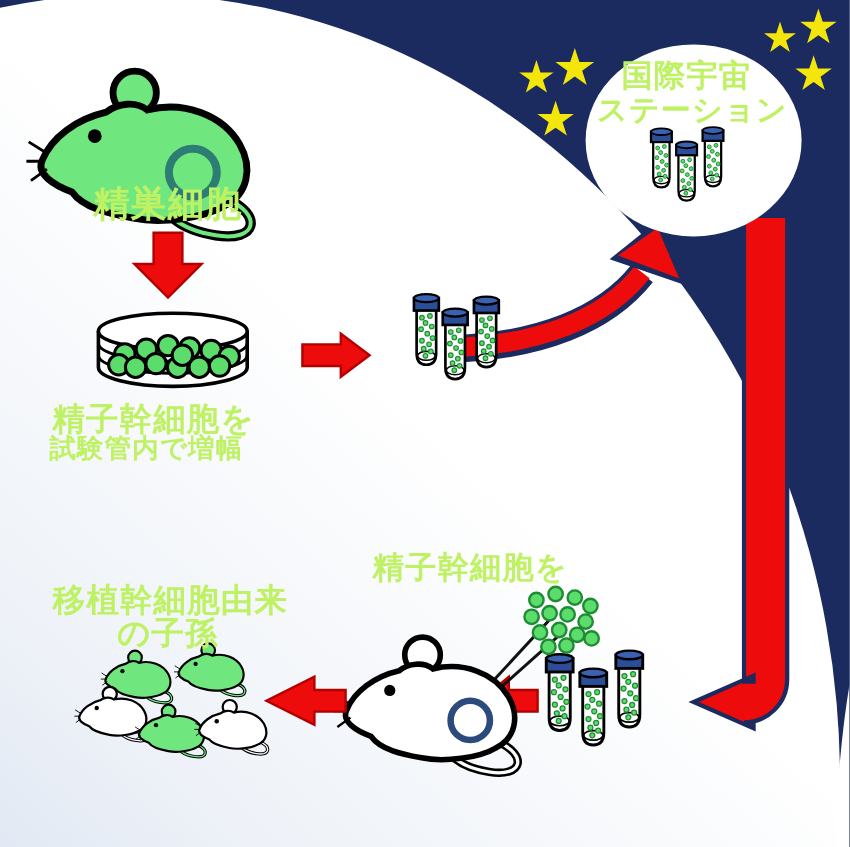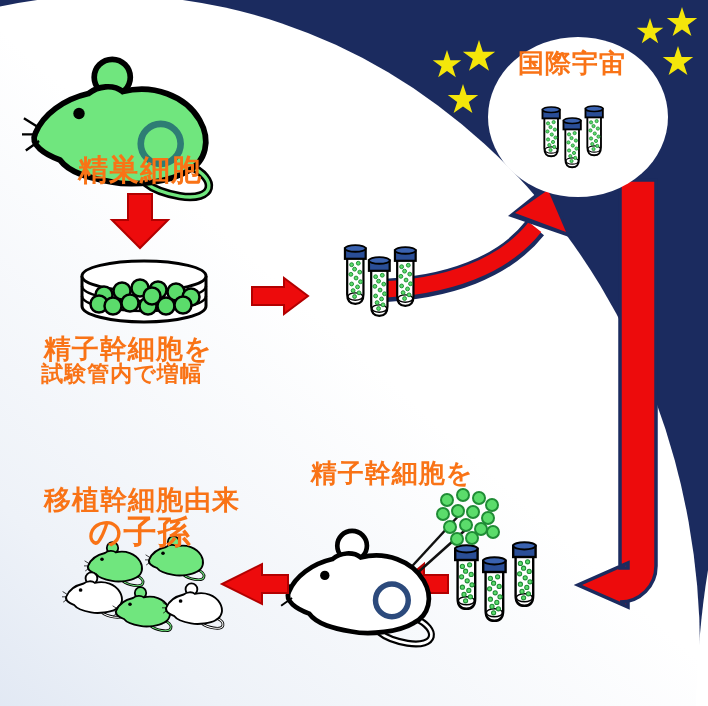--- a/index.html
+++ b/index.html
@@ -9,21 +9,21 @@
     font-family:"Liberation Sans",sans-serif;
   }
   #earth-dome{
     position:absolute;left:-480px;top:-5px;width:1180px;height:1310px;
     border-radius:50%;
     background:linear-gradient(222deg,#ffffff 28%,#eef2f8 48%,#ccd8ec 72%,var(--earth-edge-blue,#a8bcdf) 96%);
   }
   svg{position:absolute;left:0;top:0;}
   .lbl{
     position:absolute;transform:translateX(-50%);
-    font-weight:700;color:#f97316;white-space:nowrap;text-align:center;
+    font-weight:700;color:#bef264;white-space:nowrap;text-align:center;
     letter-spacing:1px;
   }
   .fill-red{fill:var(--arrow-red,#ed0b0c);stroke:var(--arrow-red-dark,#b30000);stroke-width:2;}
   .fill-red-navy{fill:var(--arrow-red,#ed0b0c);stroke:var(--space-navy,#1b2b5f);stroke-width:3.5;}
   .swoosh-under{fill:none;stroke:var(--space-navy,#1b2b5f);stroke-width:23;}
   .swoosh-over{fill:none;stroke:var(--arrow-red,#ed0b0c);stroke-width:16;}
   .star{fill:var(--star-yellow,#f4e60a);}
   .cell{fill:var(--cell-green,#5bdc6b);stroke:#000;stroke-width:2.5;}
   .dotcell{fill:var(--cell-green,#5bdc6b);stroke:var(--cell-green-dark,#1f8c35);}
 </style>
@@ -170,16 +170,17 @@
       <use href="#mouse" transform="translate(62,568) scale(0.31)" style="color:#ffffff"></use>
       <use href="#mouse" transform="translate(112,583) scale(0.30)" style="color:var(--mouse-green,#70e67e)"></use>
       <use href="#mouse" transform="translate(162,579) scale(0.31)" style="color:#ffffff"></use>
     </g>
   </svg>
 
   <div class="lbl" style="left:140px;top:150px;font-size:30px">精巣細胞</div>
   <div class="lbl" style="left:128px;top:331px;font-size:27px">精子幹細胞を</div>
   <div class="lbl" style="left:122px;top:359px;font-size:22px">試験管内で増幅</div>
   <div class="lbl" style="left:572px;top:46px;font-size:26px">国際宇宙</div>
+  <div class="lbl" style="left:577px;top:75px;font-size:25px">ステーション</div>
   <div class="lbl" style="left:392px;top:456px;font-size:26px">精子幹細胞を</div>
   <div class="lbl" style="left:142px;top:482px;font-size:27px">移植幹細胞由来</div>
-  <div class="lbl" style="left:140px;top:510px;font-size:33px">の子孫</div>
+  <div class="lbl" style="left:140px;top:510px;font-size:27px">の子孫</div>
 </div>
 
 </body></html>

